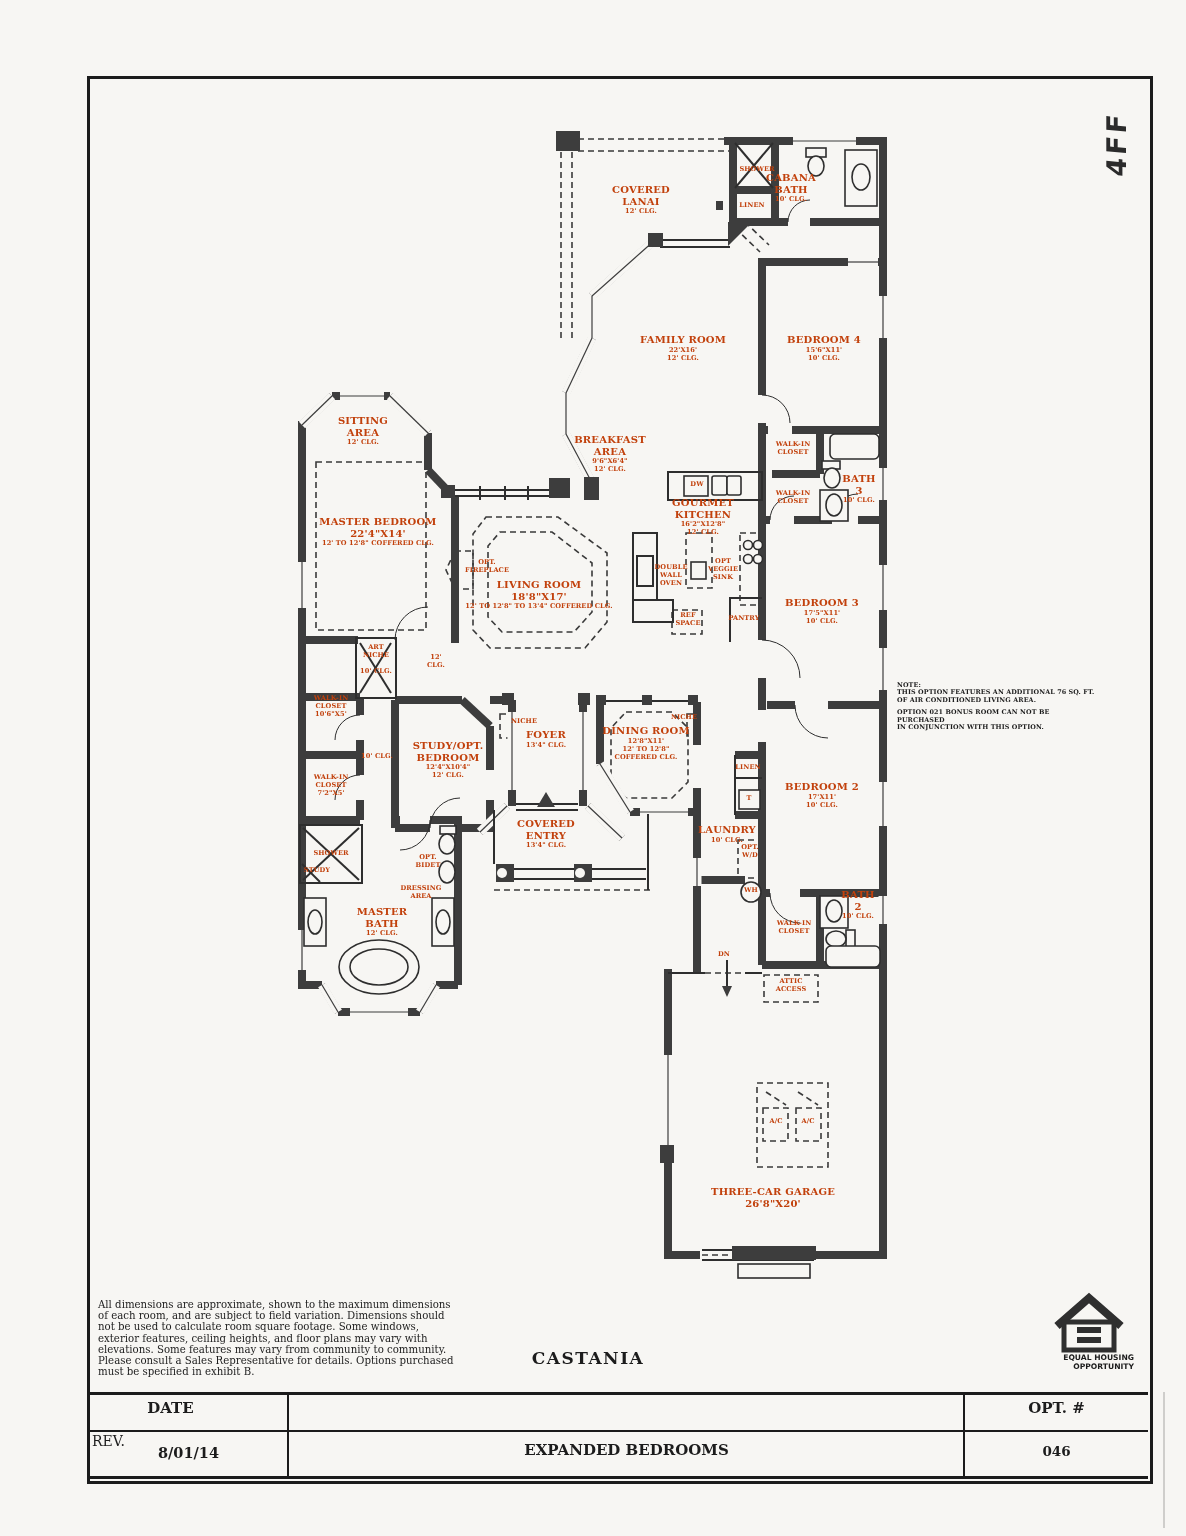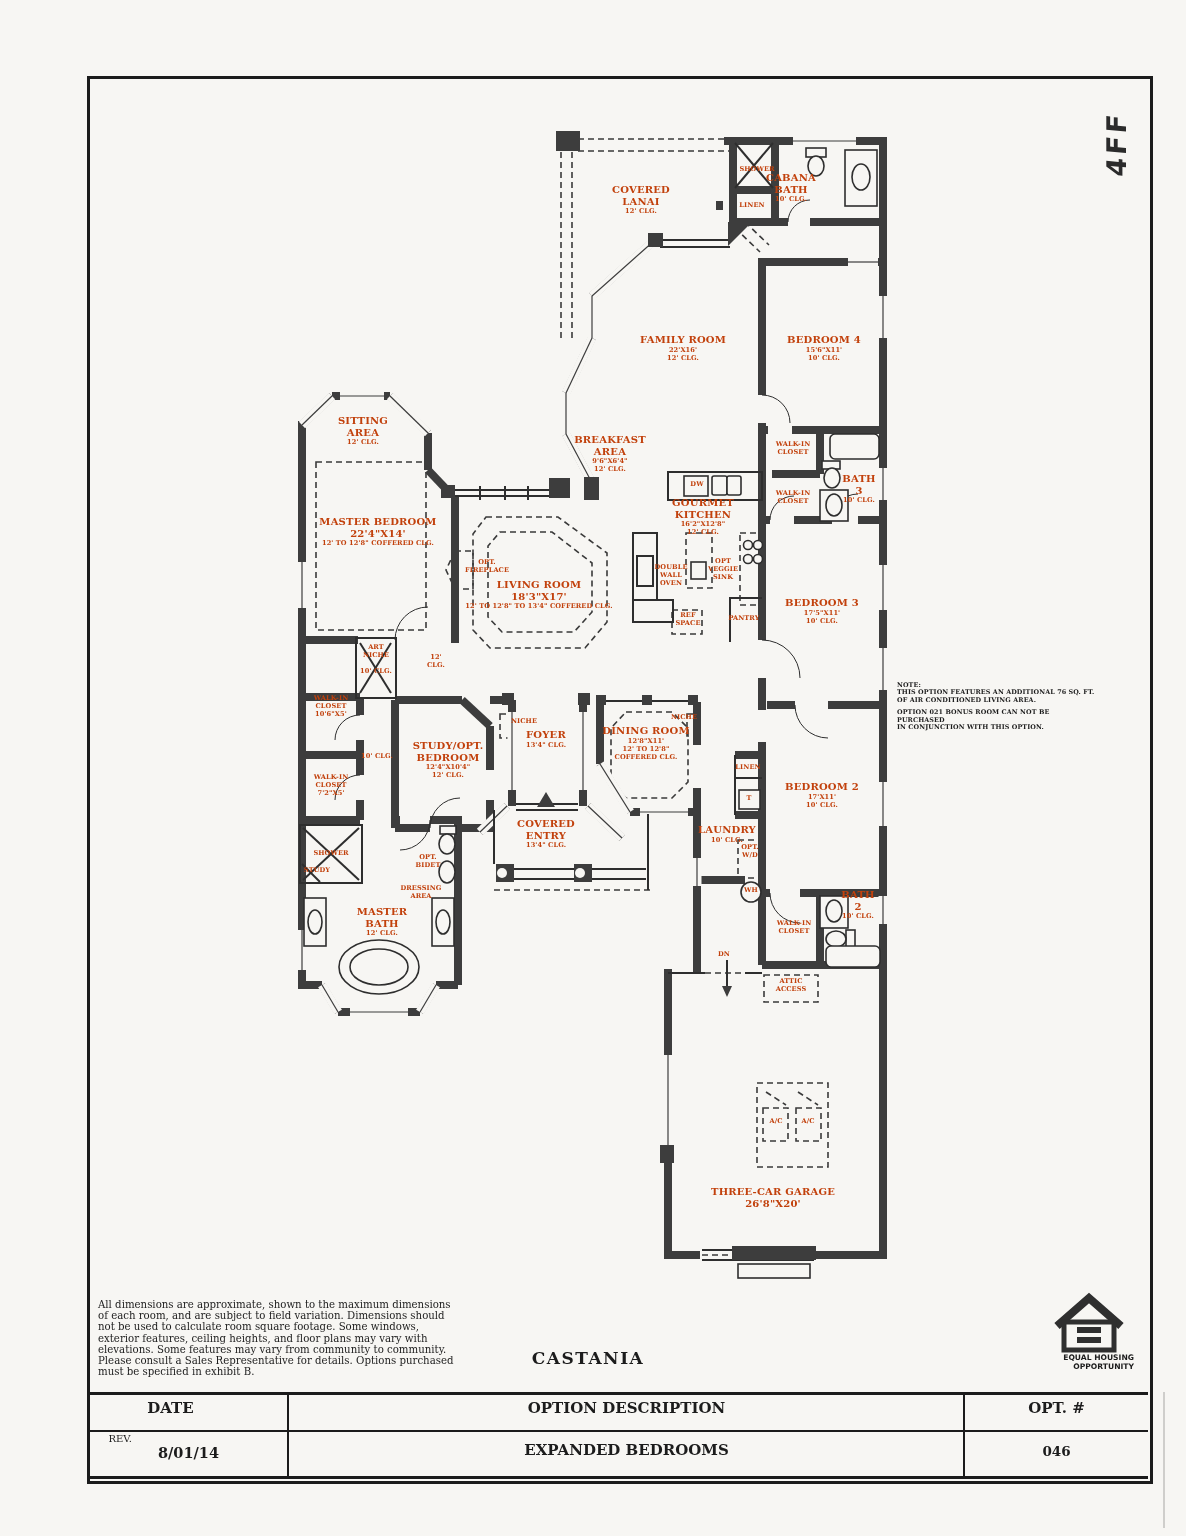--- a/index.html
+++ b/index.html
@@ -21,21 +21,21 @@
   #plan-title{position:absolute;left:588px;top:1348px;transform:translateX(-50%);
        font-size:17px;font-weight:700;letter-spacing:1.5px;}
   #eho-text{position:absolute;left:1089px;top:1353px;transform:translateX(-50%);width:90px;
        text-align:right;font-family:"DejaVu Sans",sans-serif;font-size:7.6px;font-weight:700;line-height:1.2;}
   
   .tline{position:absolute;background:#1b1b1b;}
   .tcell{position:absolute;text-align:center;font-weight:700;}
   #h-date{left:90px;top:1399px;width:161px;font-size:15px;}
   #h-desc{left:290px;top:1399px;width:673px;font-size:15px;}
   #h-opt{left:966px;top:1399px;width:181px;font-size:15px;}
-  #rev{left:92px;top:1433px;width:40px;font-size:10px;text-align:right;font-weight:400;}
+  #rev{left:92px;top:1433px;width:40px;font-size:14px;text-align:left;font-weight:400;}
   #v-date{left:90px;top:1444px;width:197px;font-size:14.5px;}
   #v-desc{left:290px;top:1441px;width:673px;font-size:15px;}
   #v-opt{left:966px;top:1443px;width:181px;font-size:13.5px;}
   #page-edge{position:absolute;left:1163px;top:1392px;width:2px;height:136px;background:#cfcecb;}
 </style>
 </head>
 <body>
 
 <div id="page">
 
@@ -405,21 +405,21 @@
       <div class="lbl" style="left: 744px; top: 614px;"><span class="s">PANTRY</span></div>
       <div class="lbl" style="left: 822px; top: 597px;"><span class="t">BEDROOM 3</span><span class="s">17'5"X11'
 10' CLG.</span></div>
       <div class="lbl" style="left: 363px; top: 415px;"><span class="t">SITTING
 AREA</span><span class="s">12' CLG.</span></div>
       <div class="lbl" style="left: 378px; top: 516px;"><span class="t">MASTER BEDROOM
 22'4"X14'</span><span class="s">12' TO 12'8" COFFERED CLG.</span></div>
       <div class="lbl" style="left: 487px; top: 558px;"><span class="s">OPT.
 FIREPLACE</span></div>
       <div class="lbl" style="left: 539px; top: 579px;"><span class="t">LIVING ROOM
-18'3"X17'</span><span class="s">12' TO 12'8" TO 13'4" COFFERED CLG.</span></div>
+18'8"X17'</span><span class="s">12' TO 12'8" TO 13'4" COFFERED CLG.</span></div>
       <div class="lbl" style="left: 376px; top: 643px;"><span class="s">ART
 NICHE</span></div>
       <div class="lbl" style="left: 376px; top: 667px;"><span class="s">10' CLG.</span></div>
       <div class="lbl" style="left: 436px; top: 653px;"><span class="s">12'
 CLG.</span></div>
       <div class="lbl" style="left: 331px; top: 694px;"><span class="s">WALK-IN
 CLOSET
 10'6"X5'</span></div>
       <div class="lbl" style="left: 377px; top: 752px;"><span class="s">10' CLG.</span></div>
       <div class="lbl" style="left: 331px; top: 773px;"><span class="s">WALK-IN
@@ -489,20 +489,19 @@
     <div>EQUAL HOUSING</div>
     <div>OPPORTUNITY</div>
   </div>
 
   <div class="tline" style="left:87px;top:1392px;width:1061px;height:3px;"></div>
   <div class="tline" style="left:87px;top:1430px;width:1061px;height:2px;"></div>
   <div class="tline" style="left:87px;top:1476px;width:1061px;height:3px;"></div>
   <div class="tline" style="left:287px;top:1392px;width:2px;height:86px;"></div>
   <div class="tline" style="left:963px;top:1392px;width:2px;height:86px;"></div>
   <div class="tcell" id="h-date">DATE</div>
-  <div class="tcell" id="h-desc">OPTION DESCRIPTION</div>
   <div class="tcell" id="h-opt">OPT. #</div>
   <div class="tcell" id="rev">REV.</div>
   <div class="tcell" id="v-date">8/01/14</div>
   <div class="tcell" id="v-desc">EXPANDED BEDROOMS</div>
   <div class="tcell" id="v-opt">046</div>
 
 </div>
 
 </body></html>

